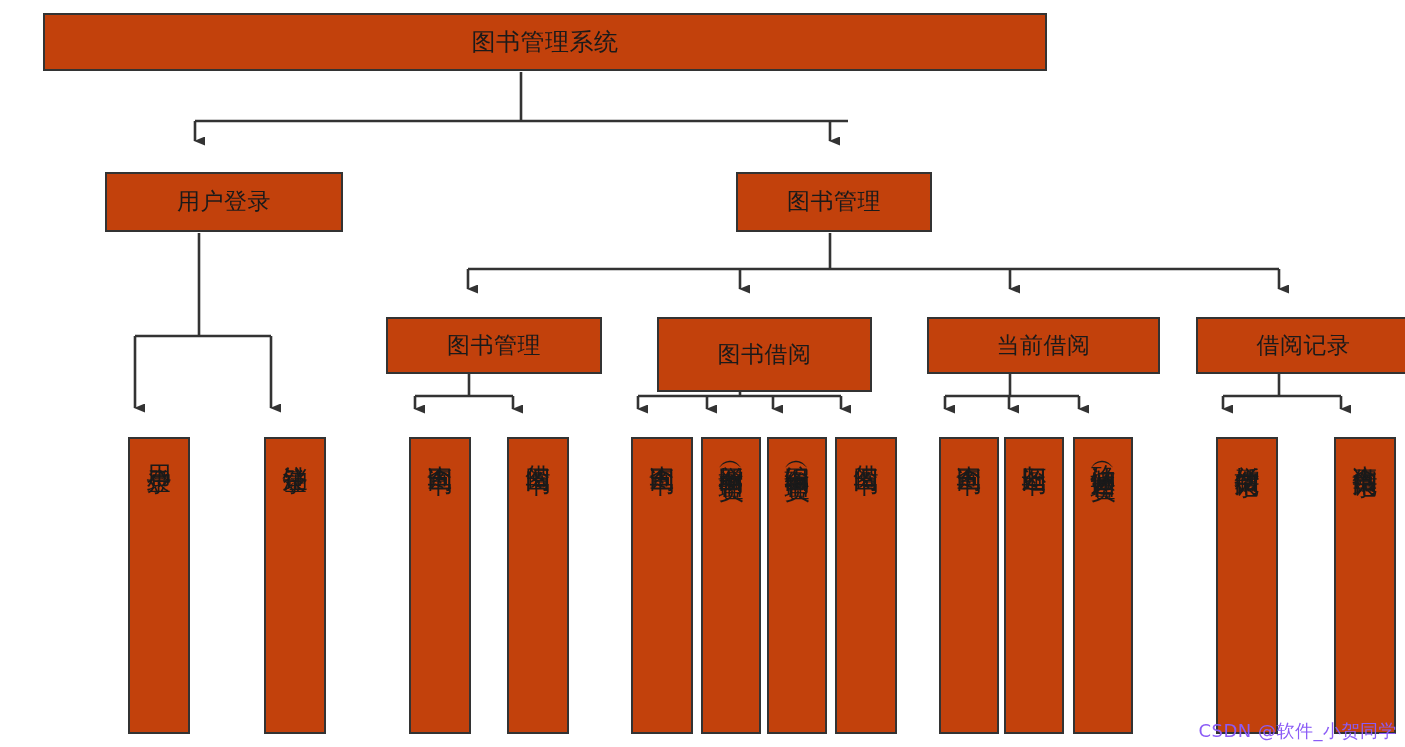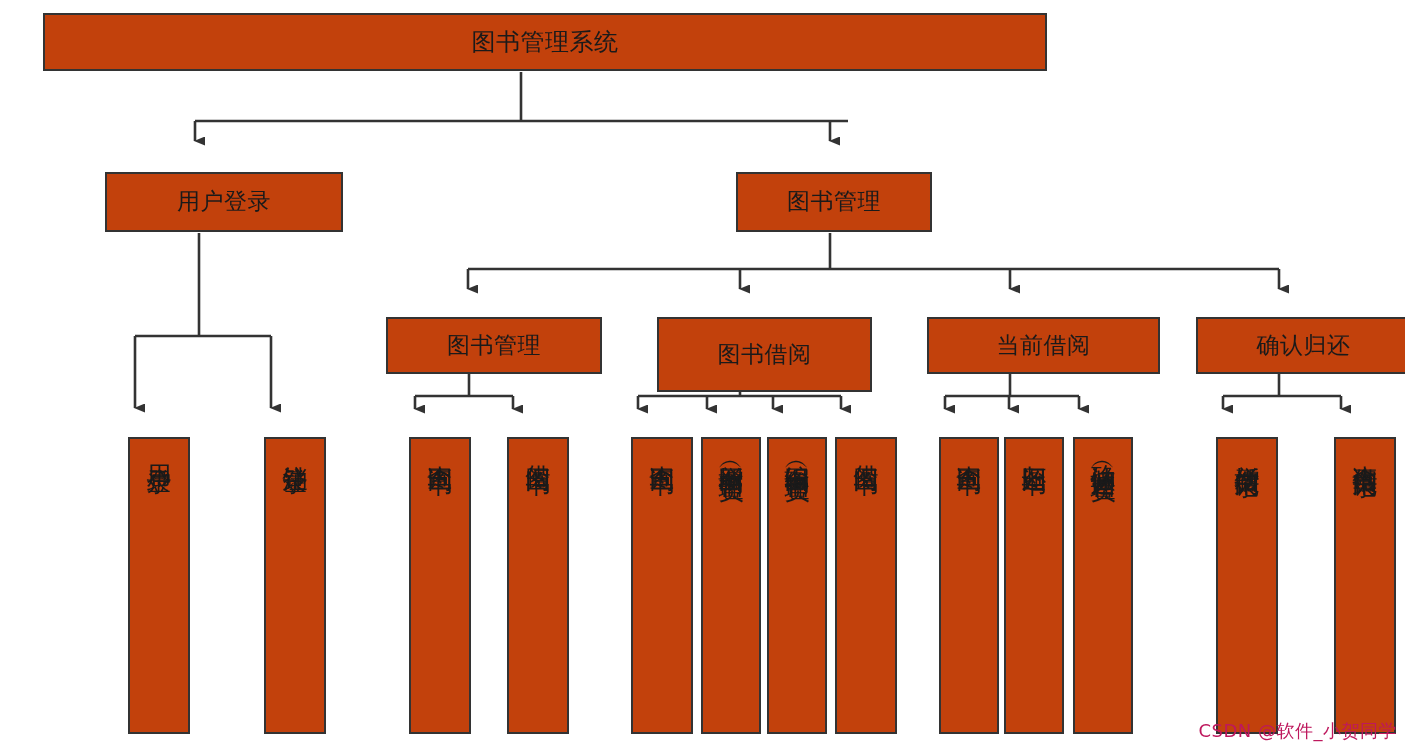--- a/index.html
+++ b/index.html
@@ -65,21 +65,21 @@
     letter-spacing: 2px;
     line-height: 1;
     white-space: nowrap;
   }
 
   #watermark {
     position: absolute;
     right: 8px;
     bottom: 4px;
     font-size: 18px;
-    color: #be185d;
+    color: #8b5cf6;
     letter-spacing: 0.5px;
     white-space: nowrap;
     font-family: "DejaVu Sans", "Liberation Sans", sans-serif;
   }
 </style>
 </head>
 <body>
 
 <svg id="diagram-canvas" viewBox="0 0 1405 747" width="1405" height="747" xmlns="http://www.w3.org/2000/svg">
   <defs>
@@ -164,21 +164,21 @@
 
 <div class="node horiz" style="left:633px; top:317px; width:215px; height:75px;">
   <span class="node-label">图书借阅</span>
 </div>
 
 <div class="node horiz" style="left:903px; top:317px; width:233px; height:57px;">
   <span class="node-label">当前借阅</span>
 </div>
 
 <div class="node horiz" style="left:1172px; top:317px; width:215px; height:57px;">
-  <span class="node-label">确认归还</span>
+  <span class="node-label">借阅记录</span>
 </div>
 
 <div class="node vert" style="left:104px; top:437px; width:62px; height:297px;">
   <span class="node-label">用户登录</span>
 </div>
 
 <div class="node vert" style="left:240px; top:437px; width:62px; height:297px;">
   <span class="node-label">注销登录</span>
 </div>
 

